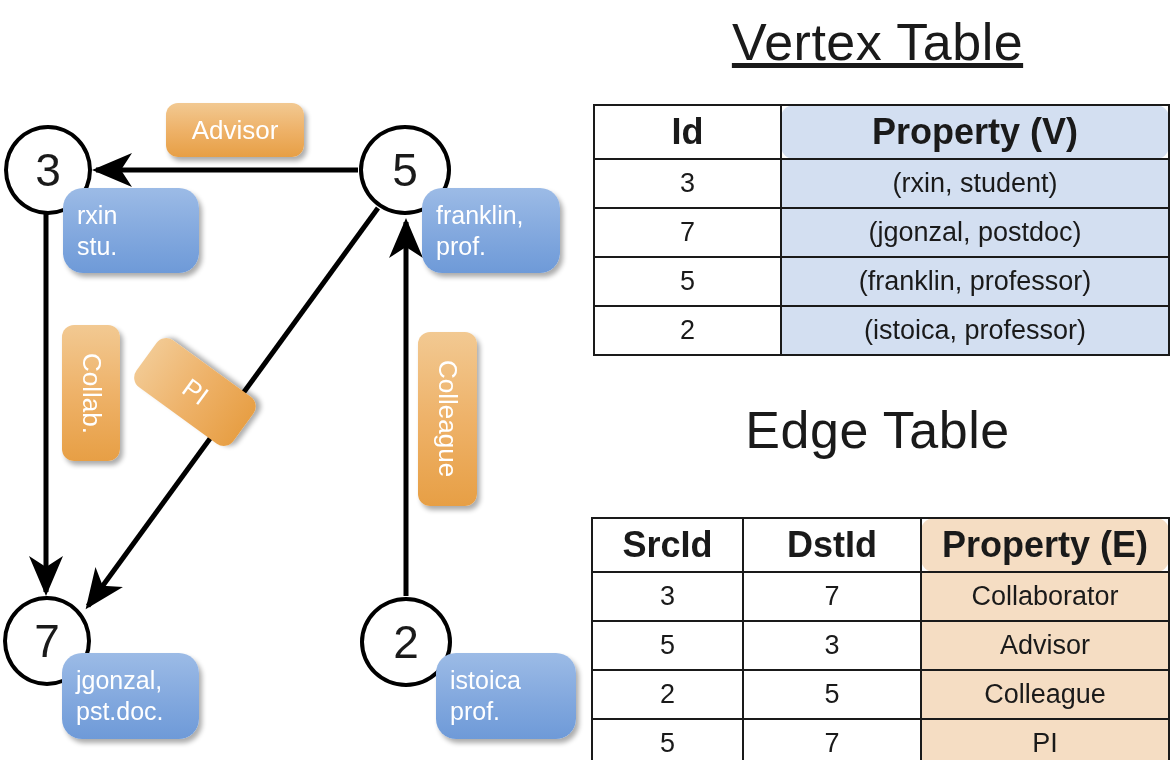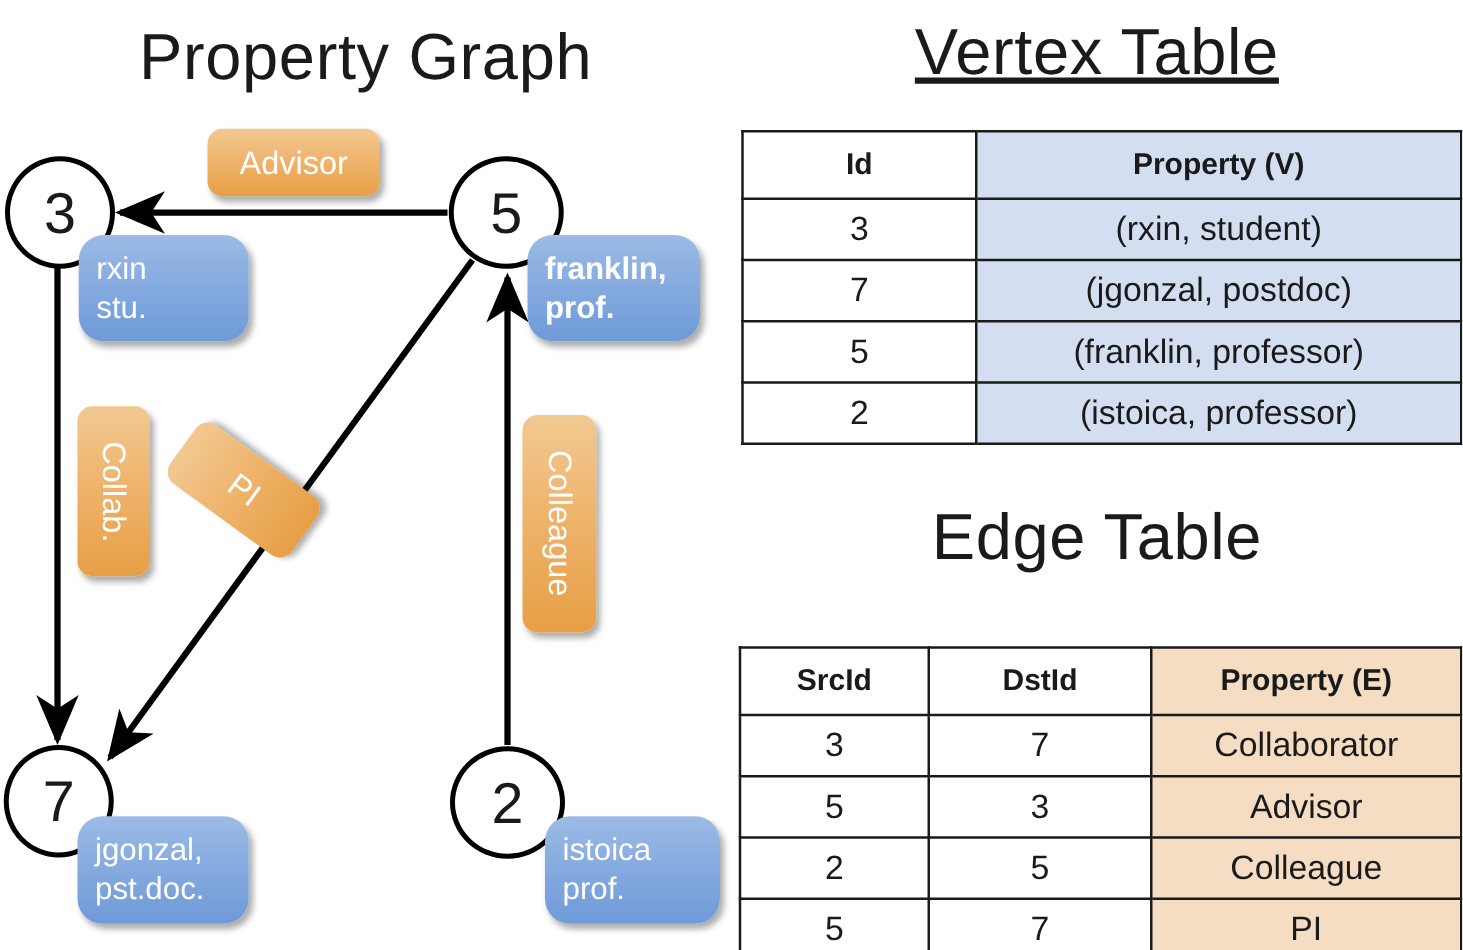--- a/index.html
+++ b/index.html
@@ -118,35 +118,35 @@
     text-align: center;
     font-weight: 300;
     font-size: 27px;
     color: #1a1a1a;
     padding: 0;
     height: 47px;
     background: #ffffff;
   }
   .data-table th {
     font-weight: 700;
-    font-size: 24px;
+    font-size: 36px;
     height: 52px;
+    border-radius: 13px;
   }
   .cell-blue { background: #d3dff1 !important; }
   .cell-peach { background: #f5ddc3 !important; }
 
   #vertex-table { left: 593px; top: 104px; width: 575px; }
   #edge-table   { left: 591px; top: 489px; width: 577px; margin-top: 28px; }
 </style>
 </head>
 <body>
 
 <div id="root">
 
-  <div class="title" id="title-property-graph">Property Graph</div>
   <div class="title" id="title-vertex-table">Vertex Table</div>
   <div class="title" id="title-edge-table">Edge Table</div>
 
   <div id="graph-panel">
 
     <svg id="graph-edges" viewBox="0 0 585 760">
       <defs>
         <marker id="arrowhead" markerWidth="9" markerHeight="9" refX="7.2" refY="3.4" orient="auto" markerUnits="strokeWidth">
           <path d="M0,0 L8,3.4 L0,6.8 L2.2,3.4 Z" fill="#000000"></path>
         </marker>
@@ -171,21 +171,21 @@
       <span>7</span>
     </div>
     <div class="vnode" style="left:360px; top:597px; width:92px; height:90px;">
       <span>2</span>
     </div>
 
     <div class="vprop" style="left:63px; top:188px; width:136px; height:85px;">
       <span>rxin</span>
       <span>stu.</span>
     </div>
-    <div class="vprop" style="left:422px; top:188px; width:138px; height:85px;font-weight:bold;">
+    <div class="vprop" style="left:422px; top:188px; width:138px; height:85px;">
       <span>franklin,</span>
       <span>prof.</span>
     </div>
     <div class="vprop" style="left:62px; top:653px; width:137px; height:86px;">
       <span>jgonzal,</span>
       <span>pst.doc.</span>
     </div>
     <div class="vprop" style="left:420px; top:653px; width:140px; height:86px;margin-left:16px;">
       <span>istoica</span>
       <span>prof.</span>

